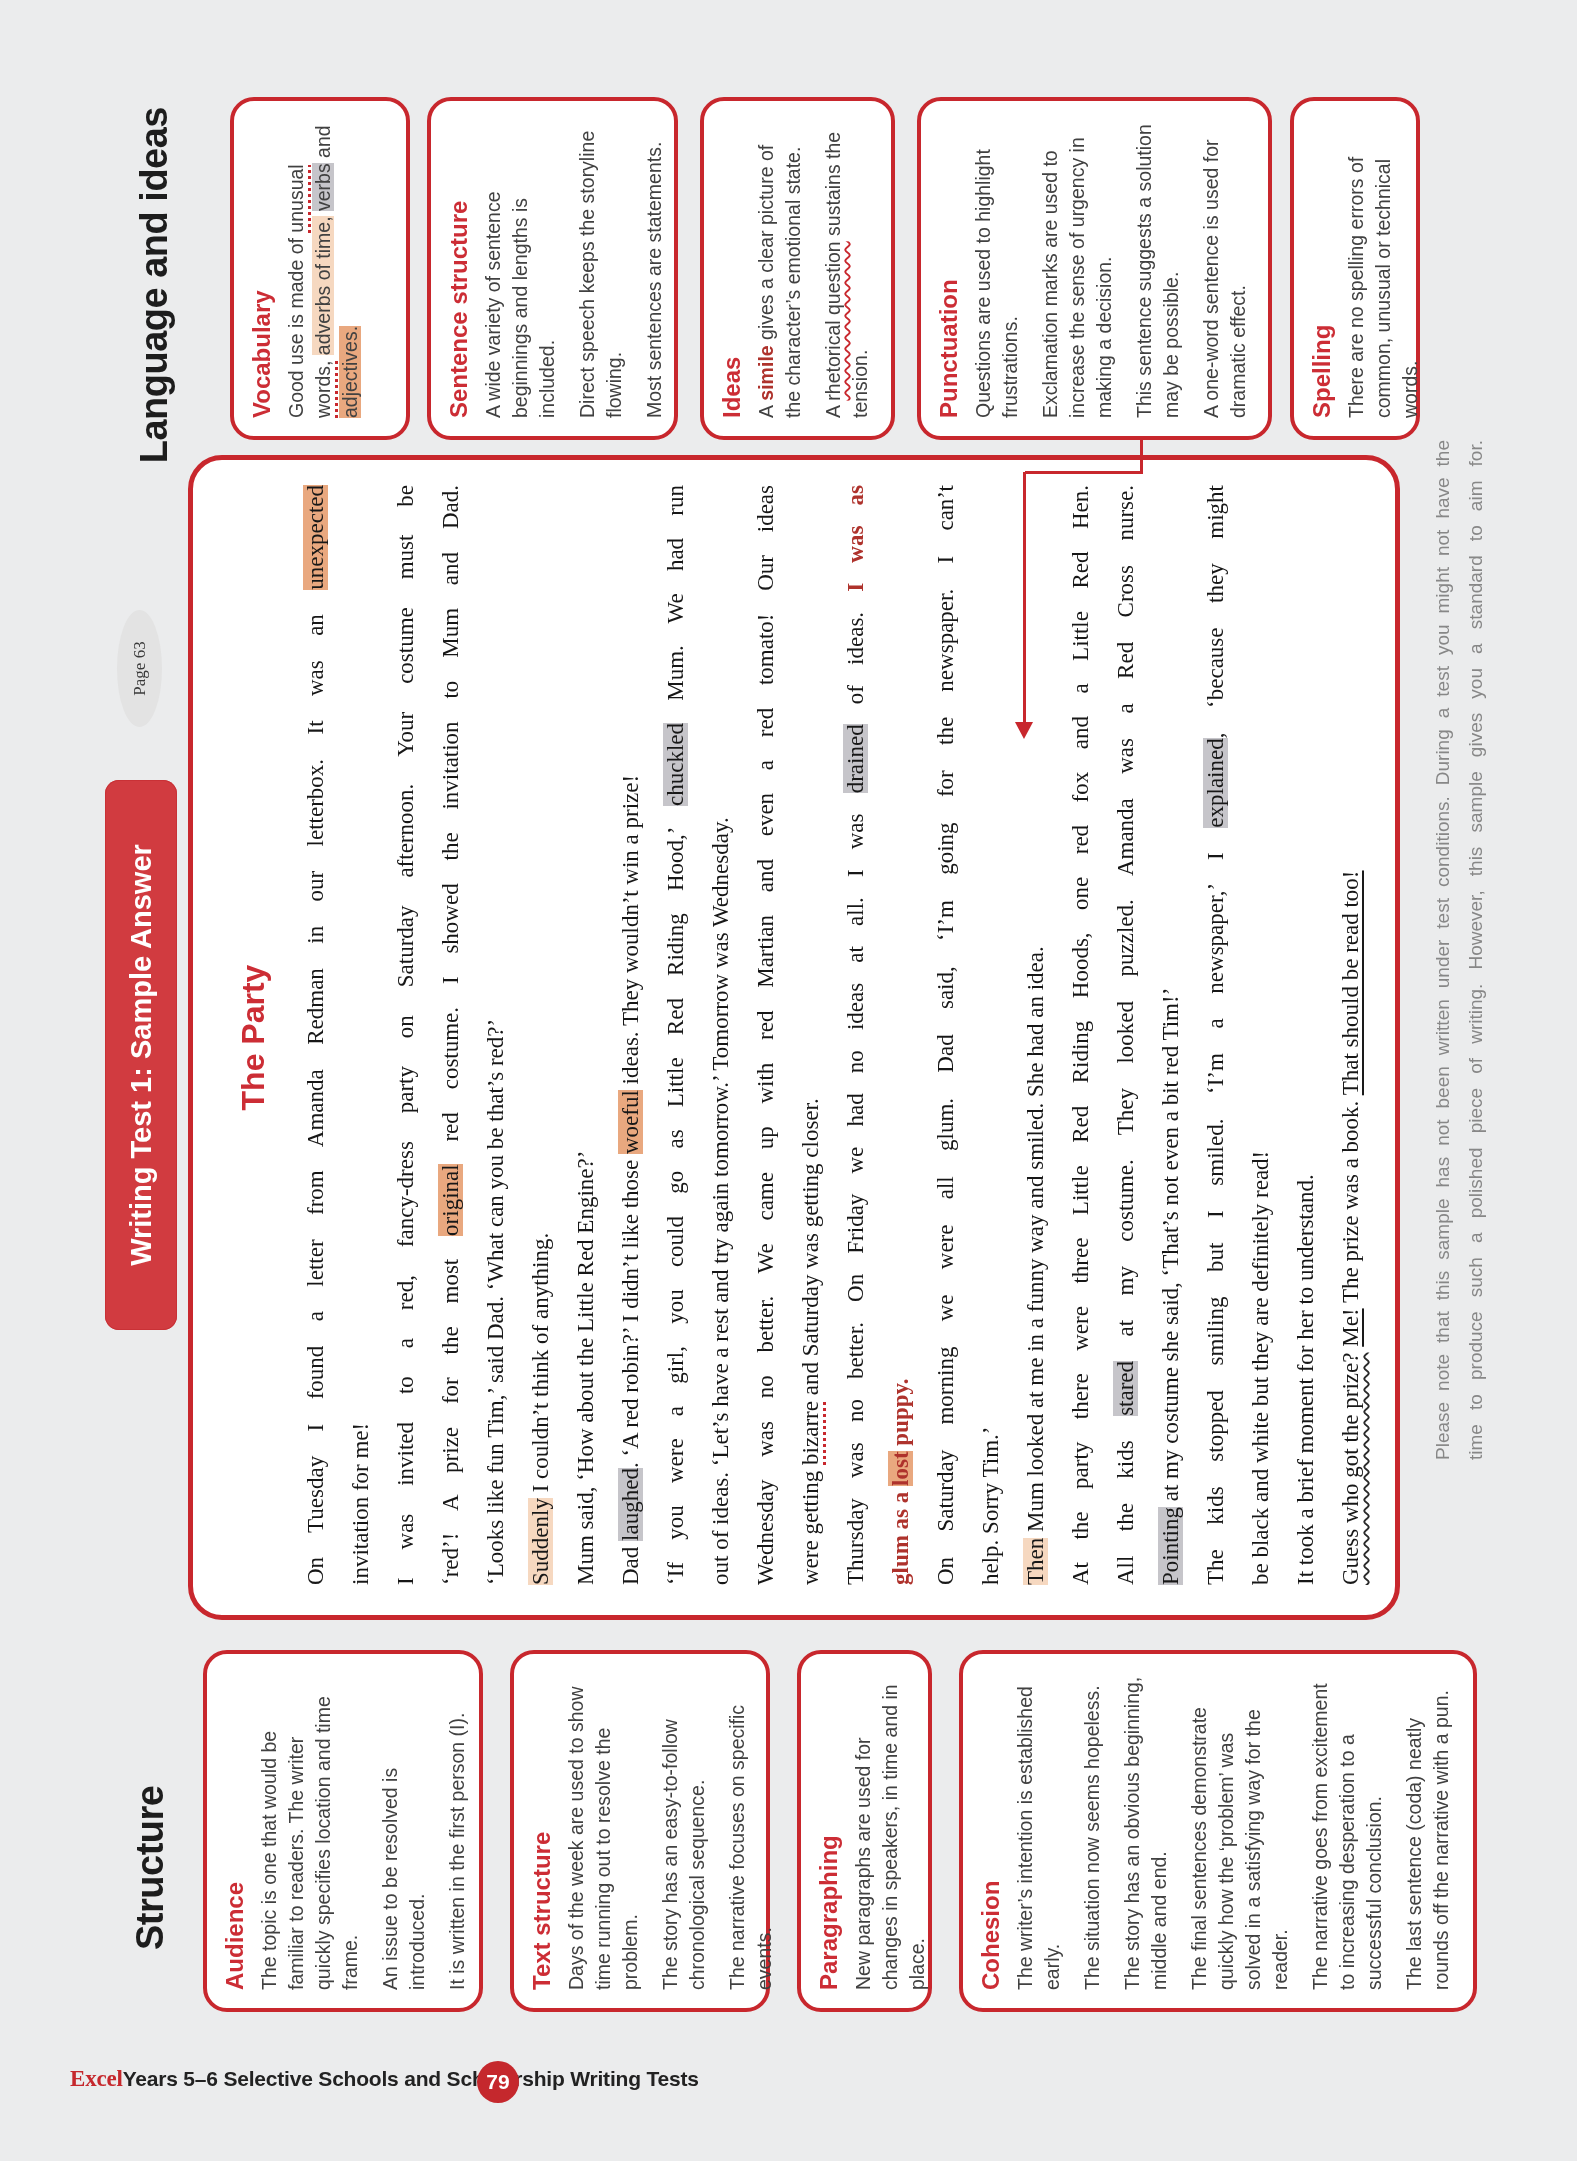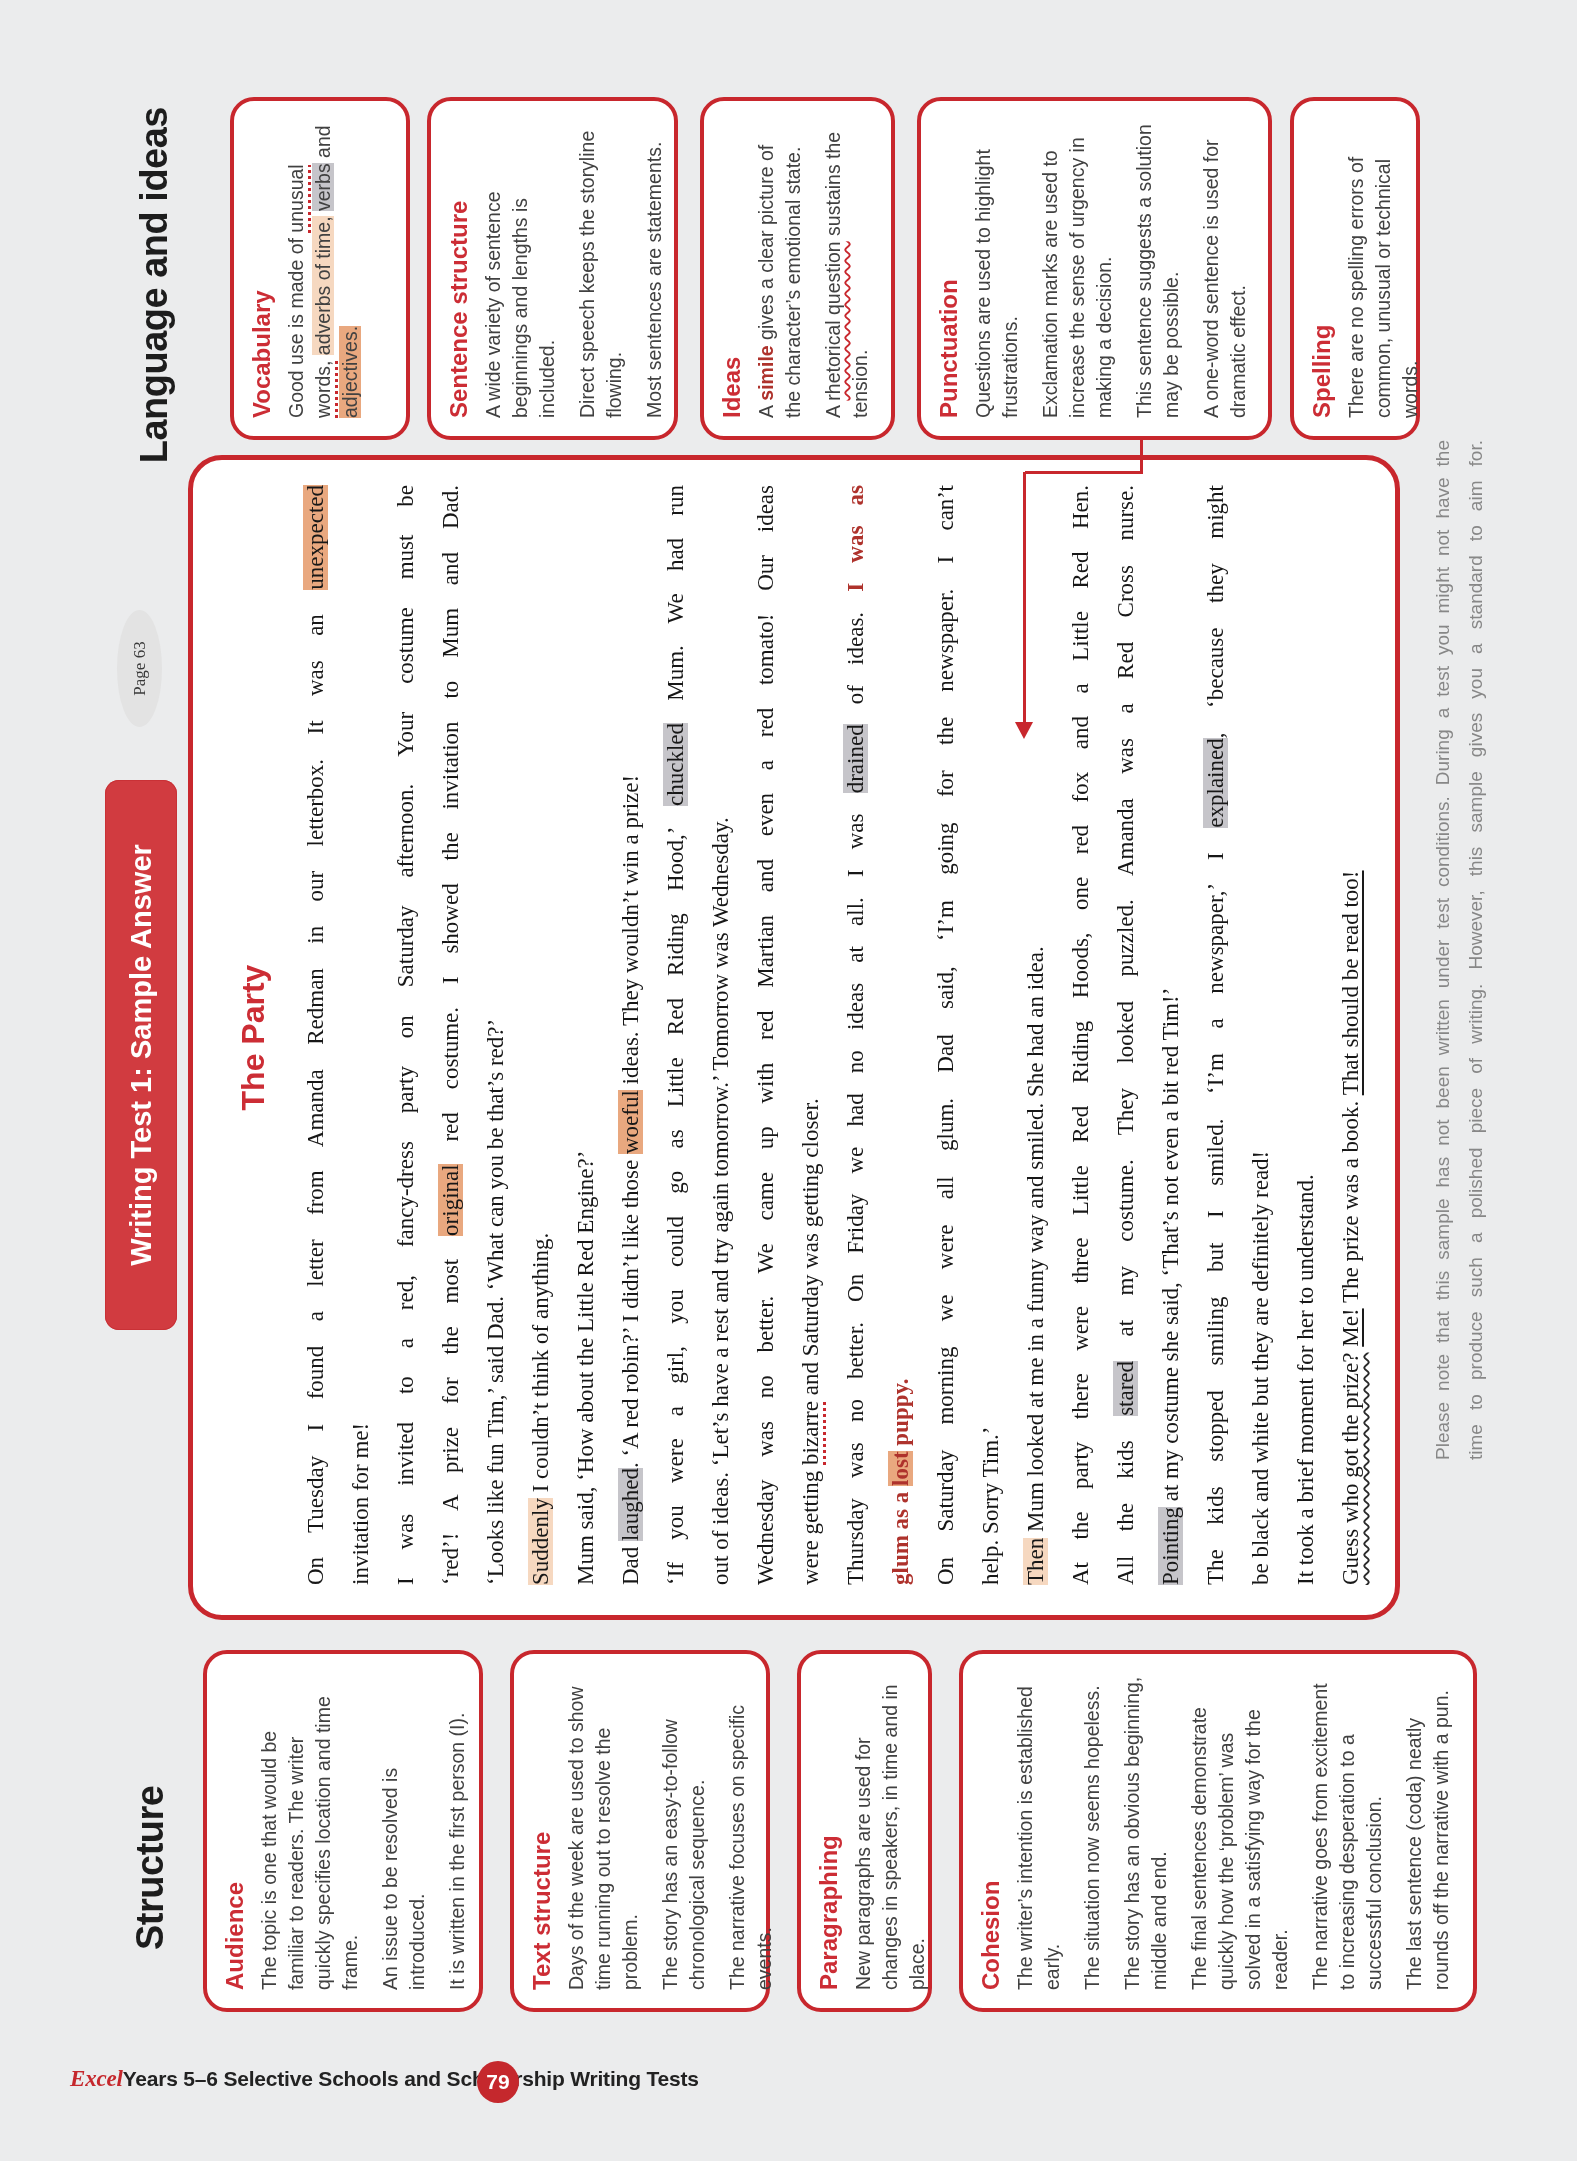--- a/index.html
+++ b/index.html
@@ -73,21 +73,21 @@
   #arr-stub{left:1548px;top:1055px;width:34px;height:3px;}
   #arr-vert{left:1546px;top:940px;width:3px;height:118px;}
   #arr-horz{left:1297px;top:938px;width:251px;height:3px;}
   #arr-head{position:absolute;left:1281px;top:930px;width:0;height:0;
             border-top:9px solid transparent;border-bottom:9px solid transparent;
             border-right:17px solid #c8272d;}
 
   
   .footer{position:absolute;left:70px;top:2066px;font-size:21px;font-weight:bold;color:#222;
           letter-spacing:-0.2px;white-space:nowrap;}
-  .footer .excel{font-family:"Liberation Serif",serif;font-style:italic;font-weight:bold;
+  .footer .excel{font-family:"Liberation Serif",serif;font-weight:bold;
                  color:#c5282d;font-size:23px;margin-right:0;}
   .pagenum{position:absolute;left:477px;top:2061px;width:42px;height:42px;background:#c5282d;
            border-radius:50%;color:#ffffff;font-weight:bold;font-size:21px;display:flex;
            align-items:center;justify-content:center;}
 </style>
 </head>
 <body>
 
 <div class="page">
 

